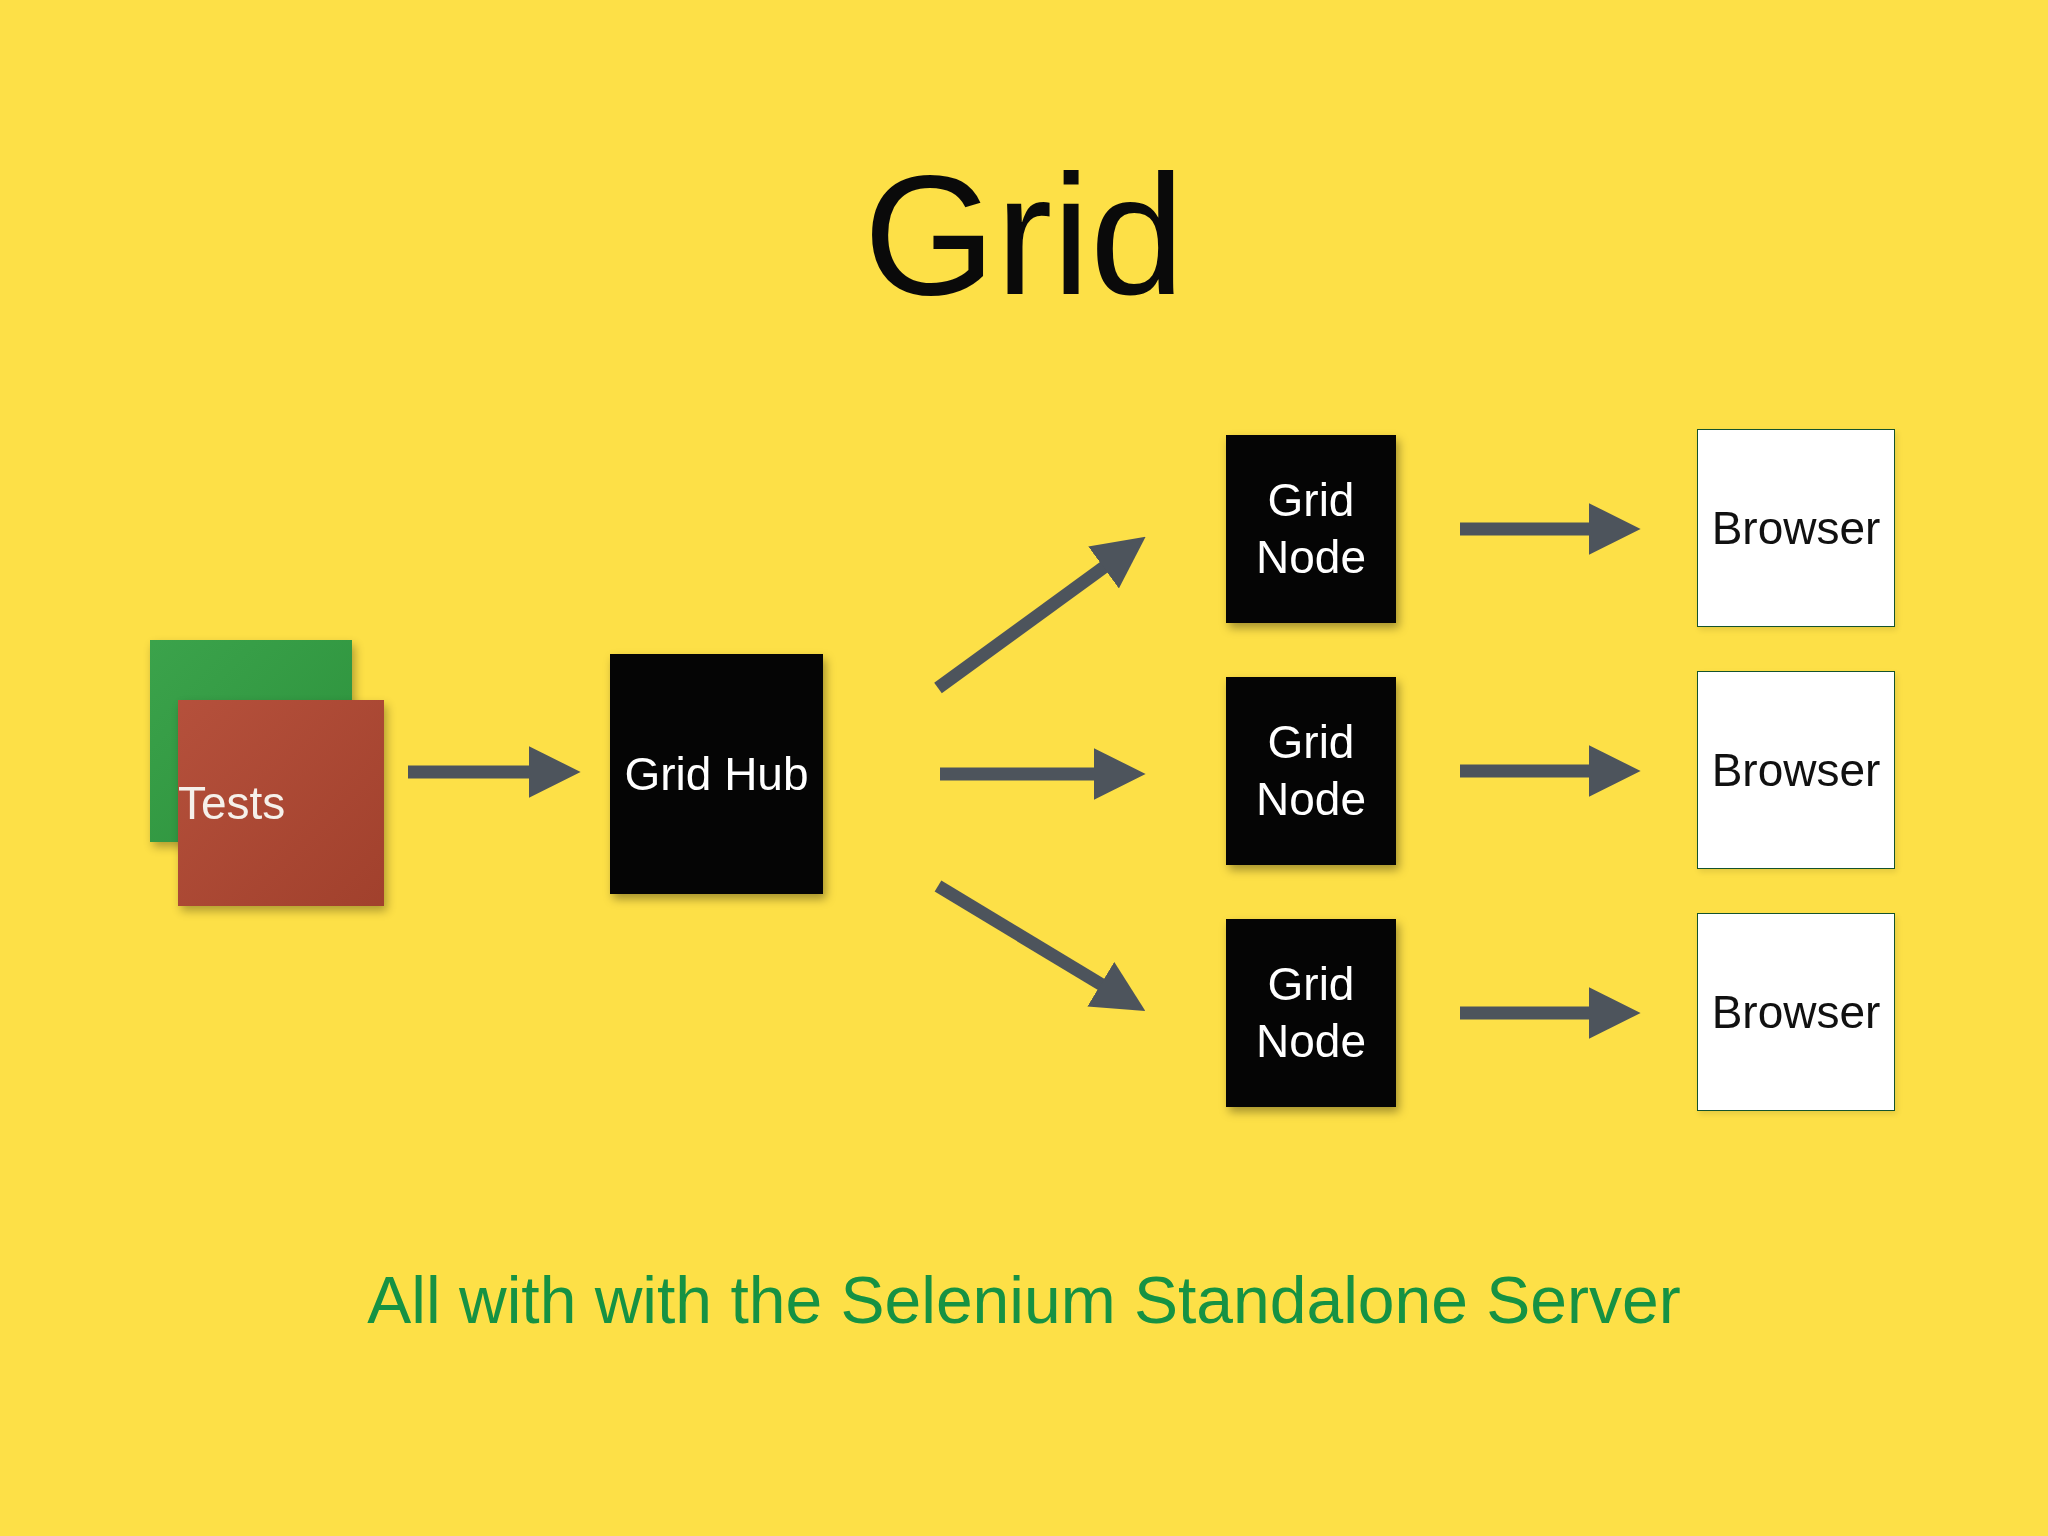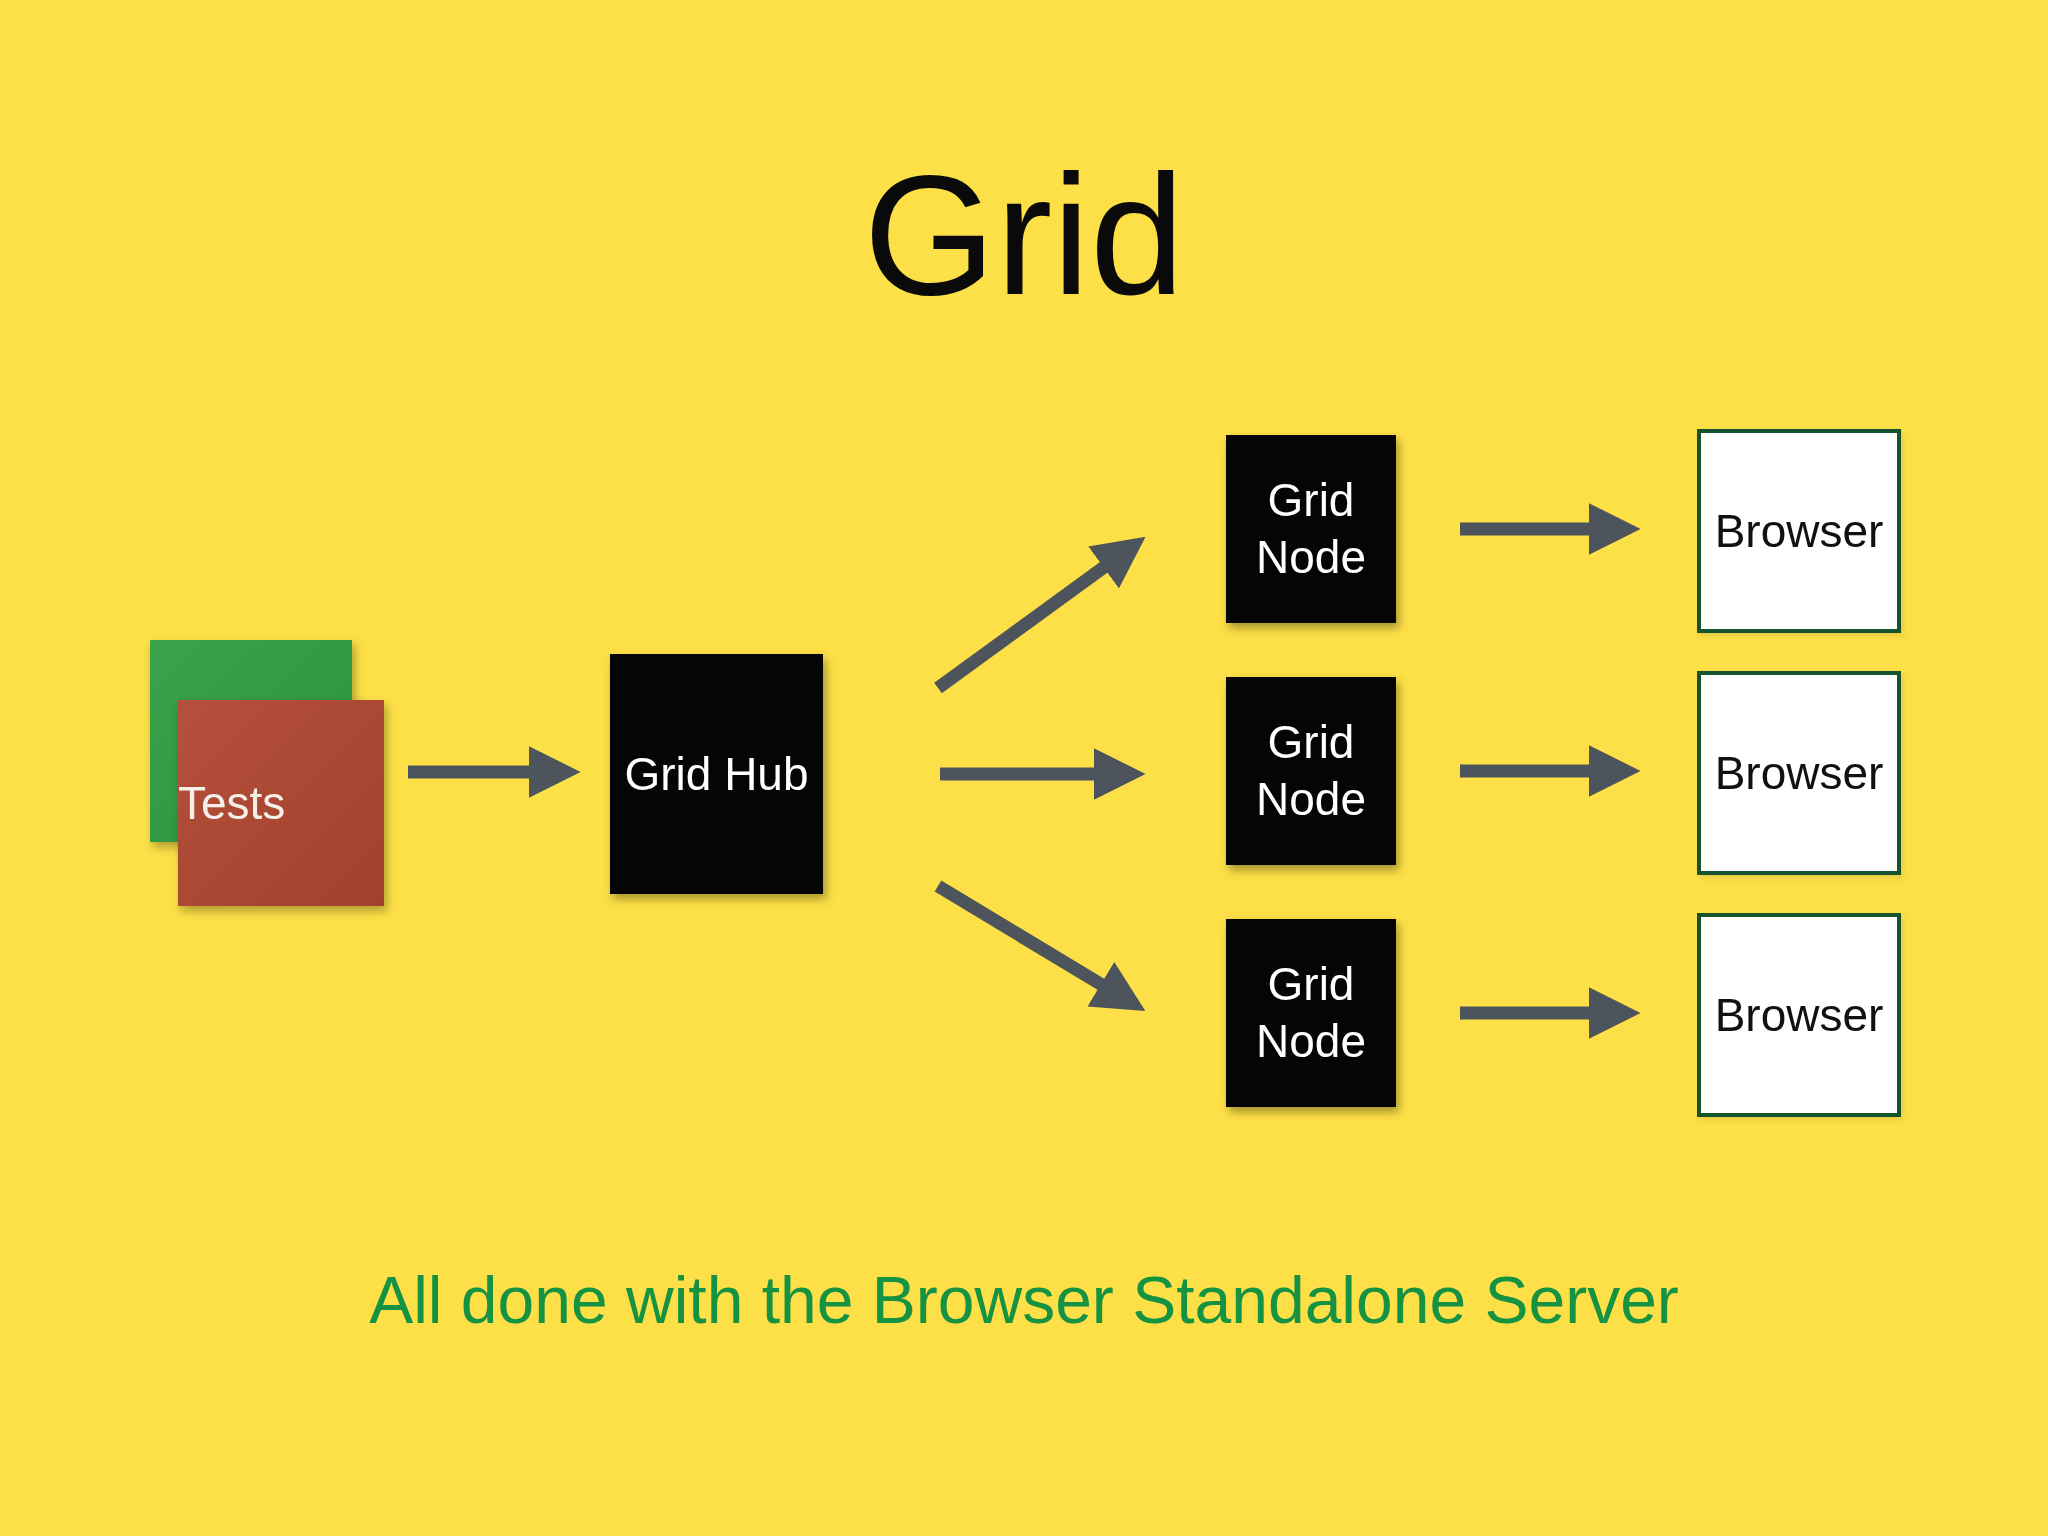--- a/index.html
+++ b/index.html
@@ -97,21 +97,21 @@
   .node-1 { top: 435px; }
   .node-2 { top: 677px; }
   .node-3 { top: 919px; }
 
   
   .browser {
     position: absolute;
     left: 1697px;
     width: 196px; height: 196px;
     background: #ffffff;
-    border: 4px solid #14532d;
+    border: 1px solid #14532d;
     display: flex;
     align-items: center;
     justify-content: center;
     font-size: 46px;
     font-weight: 300;
     color: #111111;
     box-shadow: 2px 3px 6px rgba(0,0,0,0.10);
   }
   .browser-1 { top: 429px; }
   .browser-2 { top: 671px; }
@@ -178,16 +178,16 @@
     <span>Browser</span>
   </div>
   <div class="browser browser-2">
     <span>Browser</span>
   </div>
   <div class="browser browser-3">
     <span>Browser</span>
   </div>
 
   <div class="caption">
-    <div>All done with the Browser Standalone Server</div>
+    <div>All with with the Selenium Standalone Server</div>
   </div>
 
 </div>
 
 </body></html>

